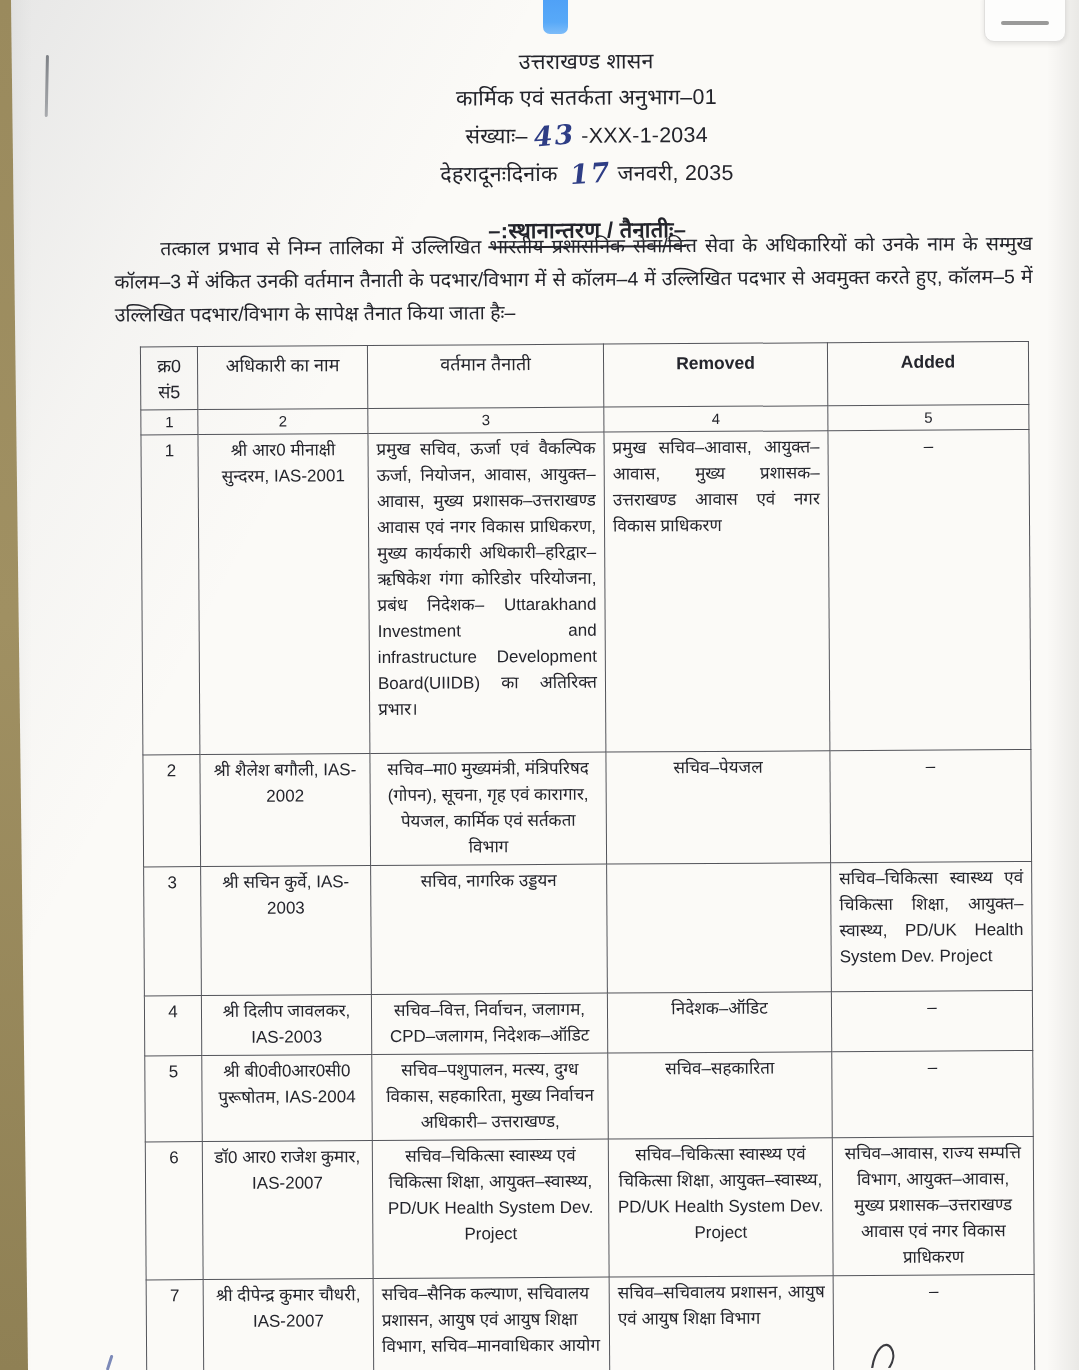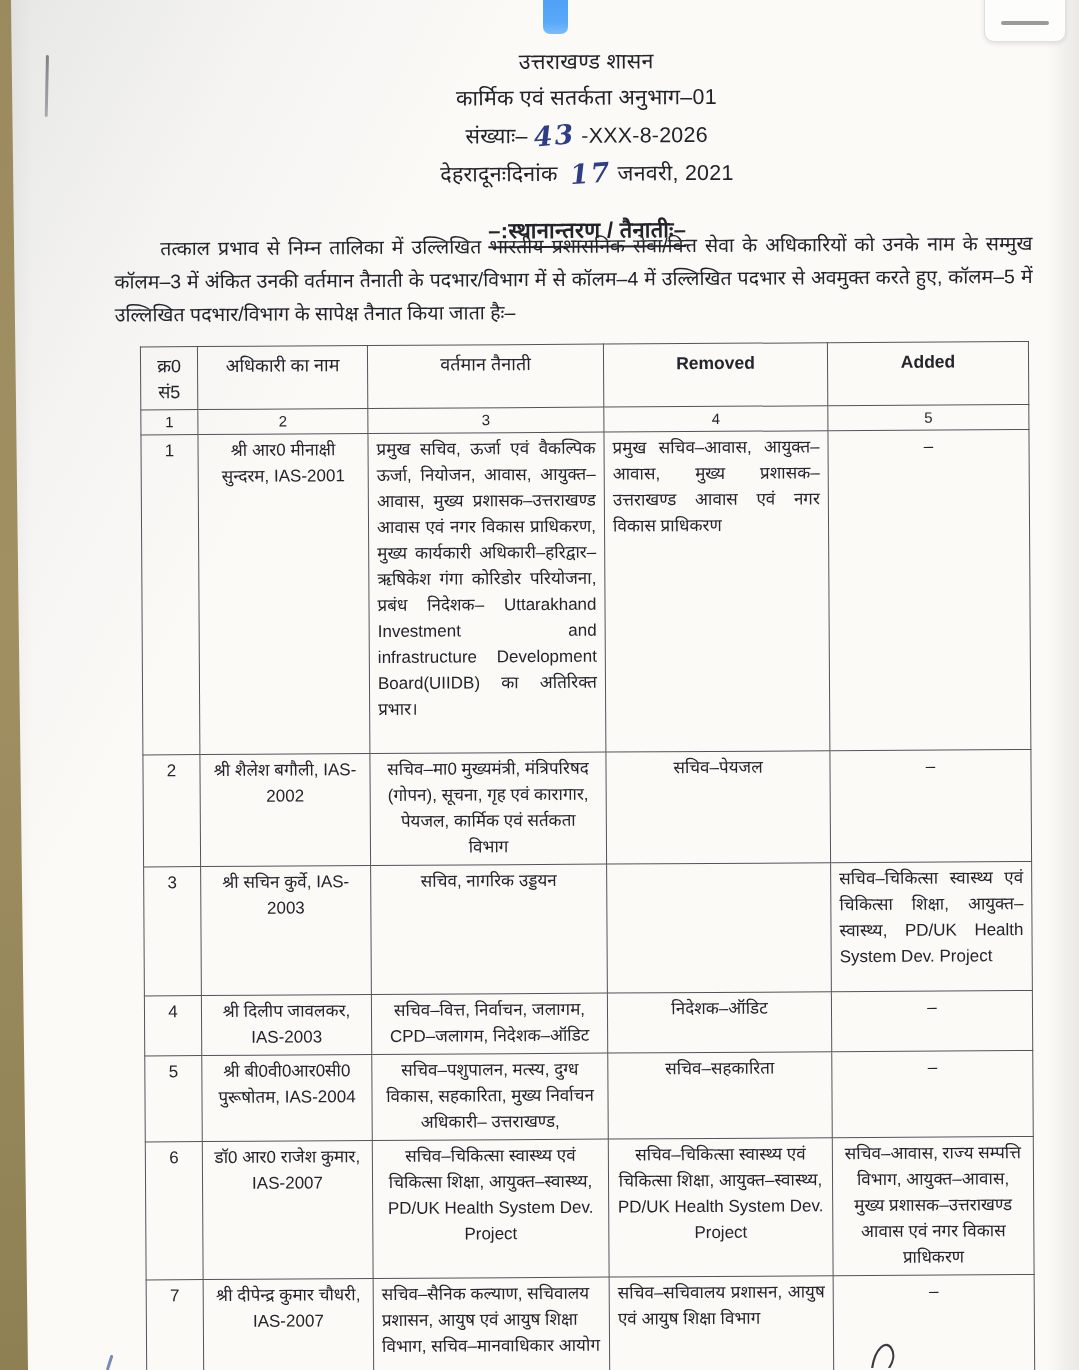--- a/index.html
+++ b/index.html
@@ -95,22 +95,22 @@
 <body>
 
 <div class="paper">
   <div class="content">
 
     <div class="staple-mark"></div>
 
     <div class="doc-header">
       <div class="h-line">उत्तराखण्ड शासन</div>
       <div class="h-line">कार्मिक एवं सतर्कता अनुभाग–01</div>
-      <div class="h-line"><span>संख्याः–</span><span class="hand">43</span><span>-XXX-8-2026</span></div>
-      <div class="h-line"><span>देहरादूनःदिनांक</span> <span class="hand">17</span><span>जनवरी, 2021</span></div>
+      <div class="h-line"><span>संख्याः–</span><span class="hand">43</span><span>-XXX-1-2034</span></div>
+      <div class="h-line"><span>देहरादूनःदिनांक</span> <span class="hand">17</span><span>जनवरी, 2035</span></div>
       <div><span class="subject">–:स्थानान्तरण / तैनातीः–</span></div>
     </div>
 
     <p class="intro">तत्काल प्रभाव से निम्न तालिका में उल्लिखित भारतीय प्रशासनिक सेवा/वित्त सेवा के अधिकारियों को उनके नाम के सम्मुख कॉलम–3 में अंकित उनकी वर्तमान तैनाती के पदभार/विभाग में से कॉलम–4 में उल्लिखित पदभार से अवमुक्त करते हुए, कॉलम–5 में उल्लिखित पदभार/विभाग के सापेक्ष तैनात किया जाता हैः–</p>
 
     <table class="doc-table">
       <colgroup>
         <col style="width:57px">
           <col style="width:170px">
           <col style="width:236px">

